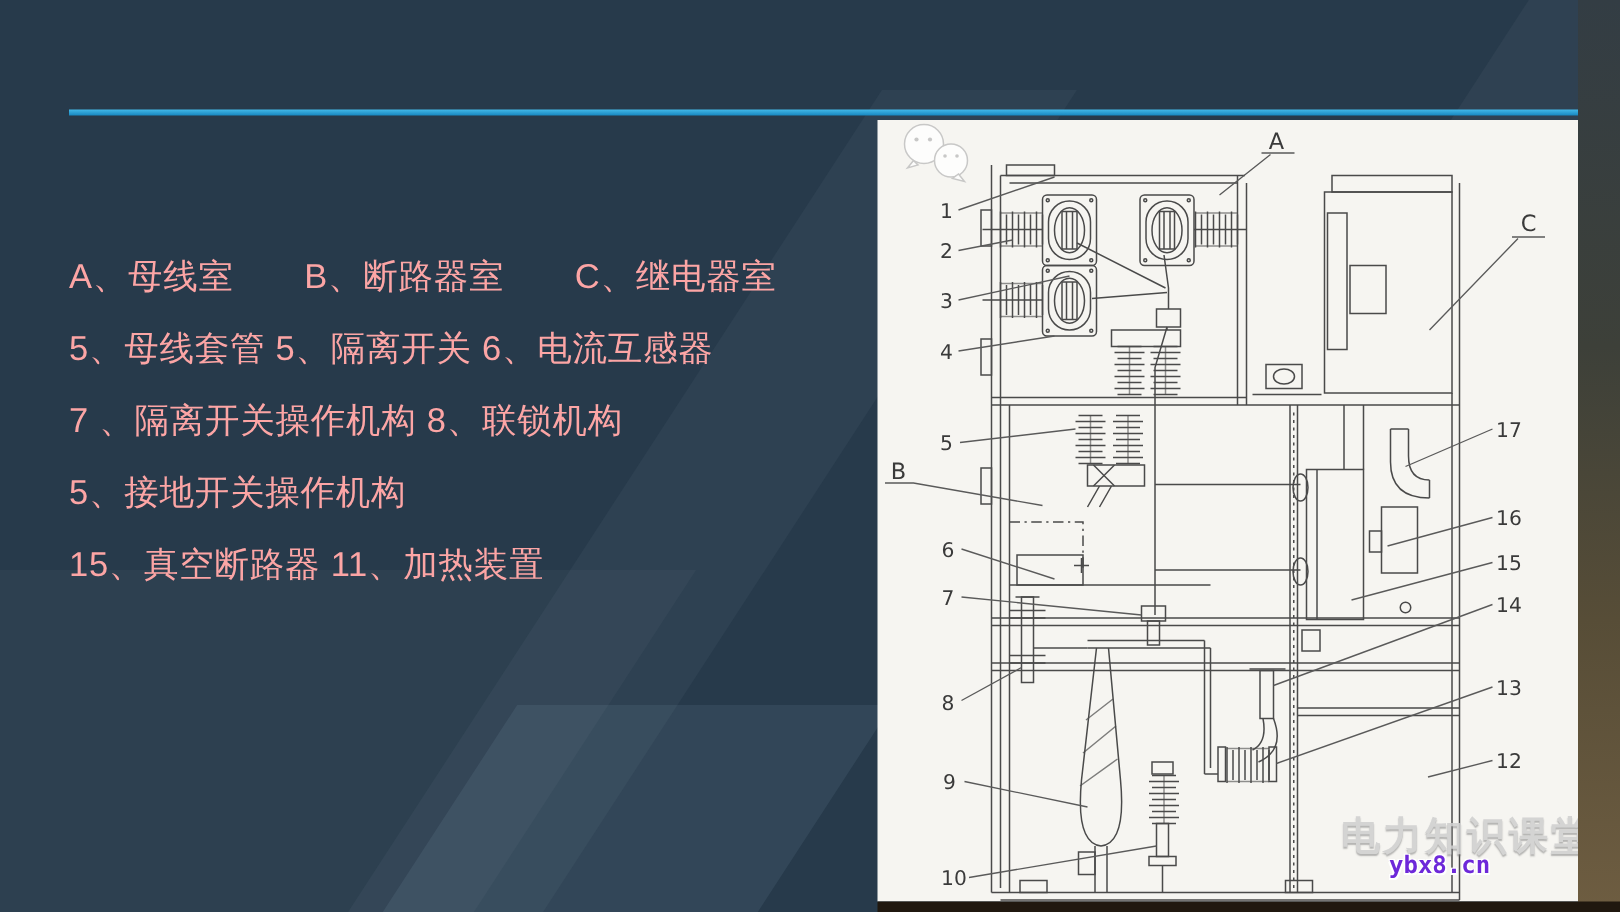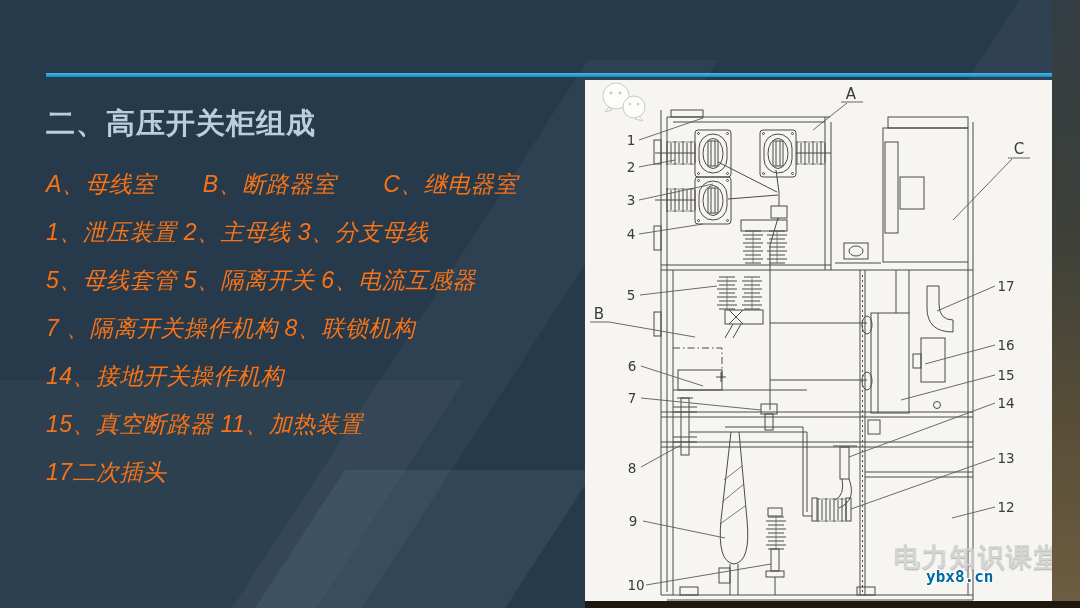--- a/index.html
+++ b/index.html
@@ -17,22 +17,22 @@
   .accent-line {
     position:absolute; left:46px; top:73px; width:1006px; height:4px;
     background:linear-gradient(180deg,#43b9e9,#1787c0);
   }
   .title {
     position:absolute; left:46px; top:104px; margin:0;
     font-size:29px; font-weight:bold; letter-spacing:1px; color:#b9cede;
   }
   .legend { position:absolute; left:46px; top:160px; width:545px; }
   .legend-line {
-    font-size:23px; line-height:48px; color:#f97316;
-    letter-spacing:0.5px; white-space:pre;font-style:italic;
+    font-size:23px; line-height:48px; color:#fca5a5;
+    letter-spacing:0.5px; white-space:pre;
   }
 
   .panel {
     position:absolute; left:585px; top:80px; width:467px; height:521px;
     background:#f6f5f1;
   }
   .panel svg { position:absolute; left:0; top:0; }
 
   .d     { stroke:#4a4a4a; fill:none; stroke-width:1; }
   .ldr   { stroke:#5a5a5a; fill:none; stroke-width:0.9; }
@@ -51,47 +51,44 @@
   .watermark { position:absolute; left:14px; top:0; width:556px; height:521px; }
   .wm-logo  { position:absolute; left:238px; top:452px; opacity:0.8; }
   .wm-brand {
     position:absolute; left:295px; top:460px;
     font-size:26px; font-weight:bold; letter-spacing:2px;
     color:#d0d0d0; opacity:0.88; text-shadow:0 1px 1px rgba(120,120,120,0.6);
     white-space:nowrap;
   }
   .wm-site {
     position:absolute; left:327px; top:487px;
-    font-size:16px; font-weight:bold; color:#0369a1;
+    font-size:16px; font-weight:bold; color:#6d28d9;
     font-family:"DejaVu Sans Mono", monospace;
     text-shadow:-1px -1px 0 #fff,1px -1px 0 #fff,-1px 1px 0 #fff,1px 1px 0 #fff;
   }
 </style>
 </head>
 <body>
 
 <div class="slide">
 
   <div class="bg-streak streak-a"></div>
   <div class="bg-streak streak-b"></div>
   <div class="bg-streak streak-c"></div>
   <div class="bg-streak streak-d"></div>
 
   <div class="accent-line"></div>
 
-  <h1 class="title">二、高压开关柜组成</h1>
 
   <div class="legend">
     <div class="legend-line">A、母线室　　B、断路器室　　C、继电器室</div>
-    <div class="legend-line">1、泄压装置 2、主母线 3、分支母线</div>
     <div class="legend-line">5、母线套管 5、隔离开关 6、电流互感器</div>
     <div class="legend-line">7 、隔离开关操作机构 8、联锁机构</div>
-    <div class="legend-line">14、接地开关操作机构</div>
+    <div class="legend-line">5、接地开关操作机构</div>
     <div class="legend-line">15、真空断路器 11、加热装置</div>
-    <div class="legend-line">17二次插头</div>
   </div>
 
   <div class="panel">
     <svg width="467" height="521" viewBox="0 0 467 521">
       <defs>
         <g id="bellows-h" class="d">
           <path d="M0,0 V24 M4,2 V22 M8,0 V24 M12,2 V22 M16,0 V24 M20,2 V22 M24,0 V24 M28,2 V22"></path>
           <path d="M0,1 H28 M0,23 H28" opacity="0.6"></path>
         </g>
         <g id="bushing" class="d">

